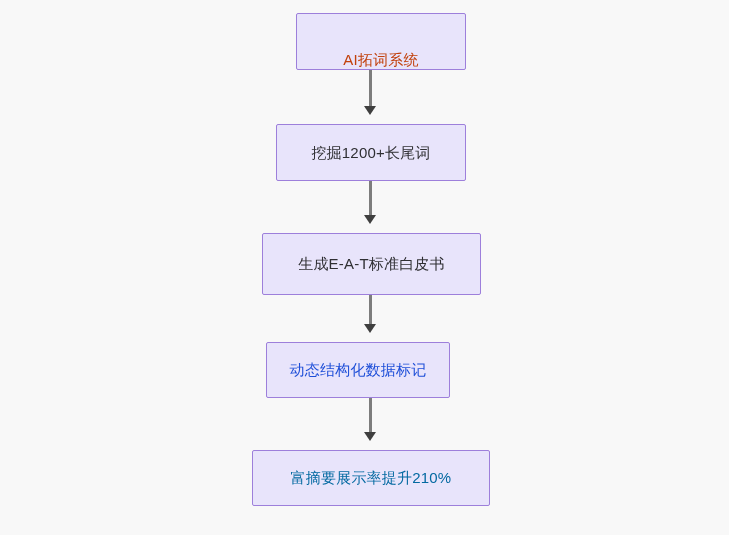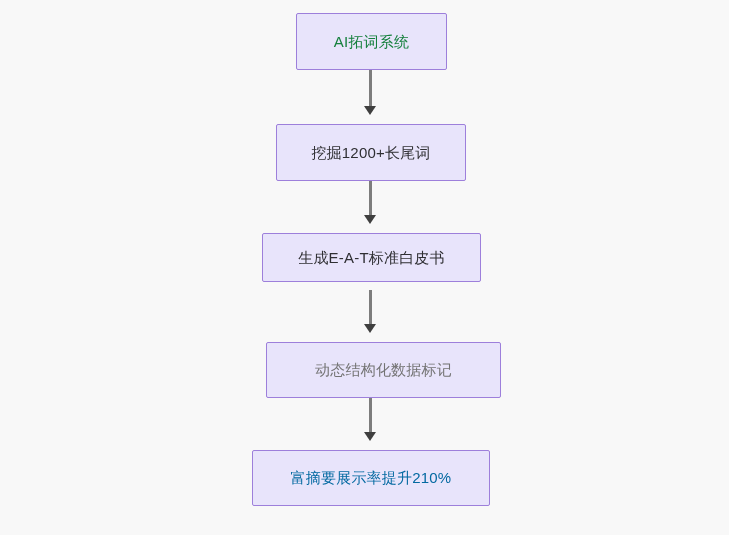--- a/index.html
+++ b/index.html
@@ -63,33 +63,33 @@
 
   <div class="edge" id="edge-1" style="left: 369px; top: 181px; height: 35px; background: rgb(125, 125, 125);"></div>
   <div class="edge-head" id="edgehead-1" style="left: 364px; top: 215px;"></div>
 
   <div class="edge" id="edge-2" style="left: 369px; top: 290px; height: 35px; background: rgb(125, 125, 125);"></div>
   <div class="edge-head" id="edgehead-2" style="left: 364px; top: 324px;"></div>
 
   <div class="edge" id="edge-3" style="left: 369px; top: 398px; height: 35px; background: rgb(125, 125, 125);"></div>
   <div class="edge-head" id="edgehead-3" style="left: 364px; top: 432px;"></div>
 
-  <div class="node" id="node-0" style="left: 296px; top: 13px; width: 151px; height: 57px; background: rgb(232, 228, 251); border-color: rgb(157, 127, 219); color: #15803d;">
+  <div class="node" id="node-0" style="left: 296px; top: 13px; width: 170px; height: 57px; background: rgb(232, 228, 251); border-color: rgb(157, 127, 219); color: #c2410c; align-items: flex-end;">
     <span class="node-label">AI拓词系统</span>
   </div>
 
   <div class="node" id="node-1" style="left: 276px; top: 124px; width: 190px; height: 57px; background: rgb(232, 228, 251); border-color: rgb(157, 127, 219); color: rgb(47, 47, 51);">
     <span class="node-label">挖掘1200+长尾词</span>
   </div>
 
-  <div class="node" id="node-2" style="left: 262px; top: 233px; width: 219px; height: 49px; background: rgb(232, 228, 251); border-color: rgb(157, 127, 219); color: rgb(47, 47, 51);">
+  <div class="node" id="node-2" style="left: 262px; top: 233px; width: 219px; height: 62px; background: rgb(232, 228, 251); border-color: rgb(157, 127, 219); color: rgb(47, 47, 51);">
     <span class="node-label">生成E-A-T标准白皮书</span>
   </div>
 
-  <div class="node" id="node-3" style="left: 266px; top: 342px; width: 235px; height: 56px; background: rgb(232, 228, 251); border-color: rgb(157, 127, 219); color: #737373;">
+  <div class="node" id="node-3" style="left: 266px; top: 342px; width: 184px; height: 56px; background: rgb(232, 228, 251); border-color: rgb(157, 127, 219); color: #1d4ed8;">
     <span class="node-label">动态结构化数据标记</span>
   </div>
 
   <div class="node" id="node-4" style="left: 252px; top: 450px; width: 238px; height: 56px; background: rgb(232, 228, 251); border-color: rgb(157, 127, 219); color: #0369a1;">
     <span class="node-label">富摘要展示率提升210%</span>
   </div>
 
 </div>
 
 </body></html>

